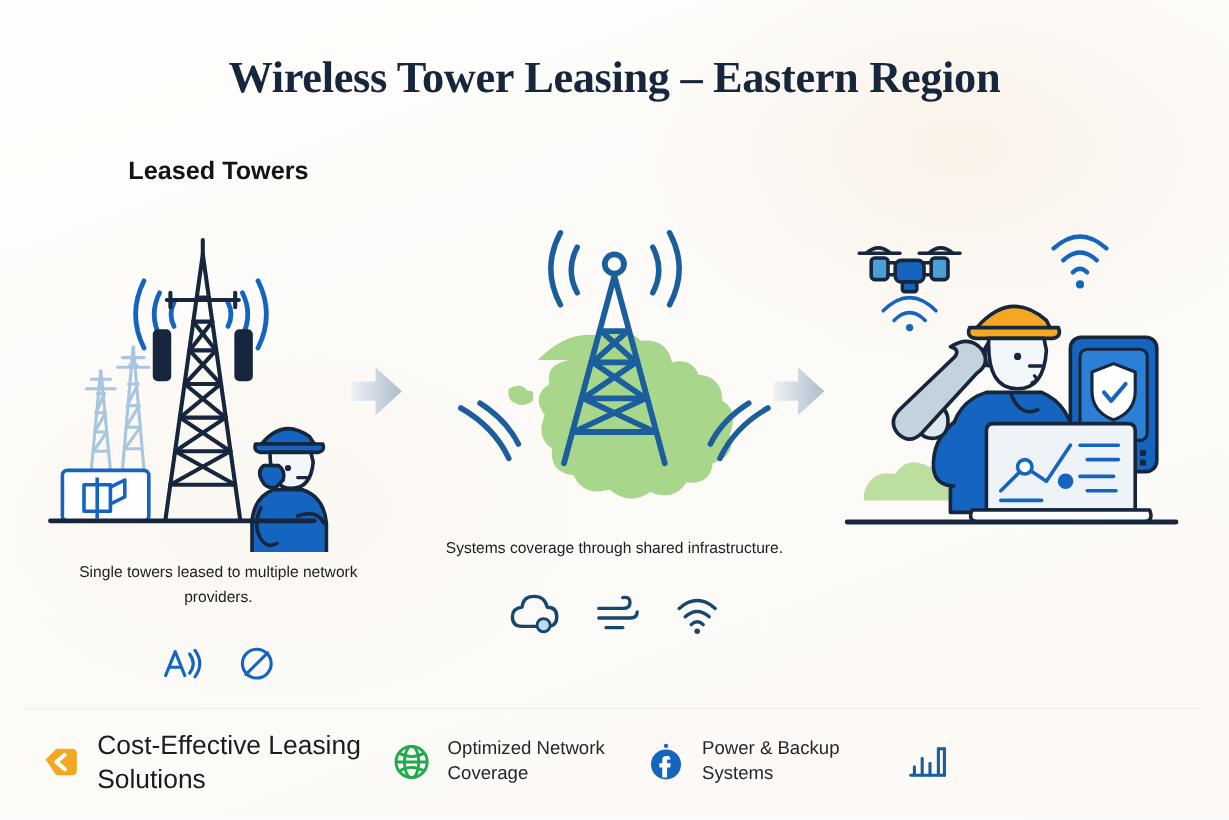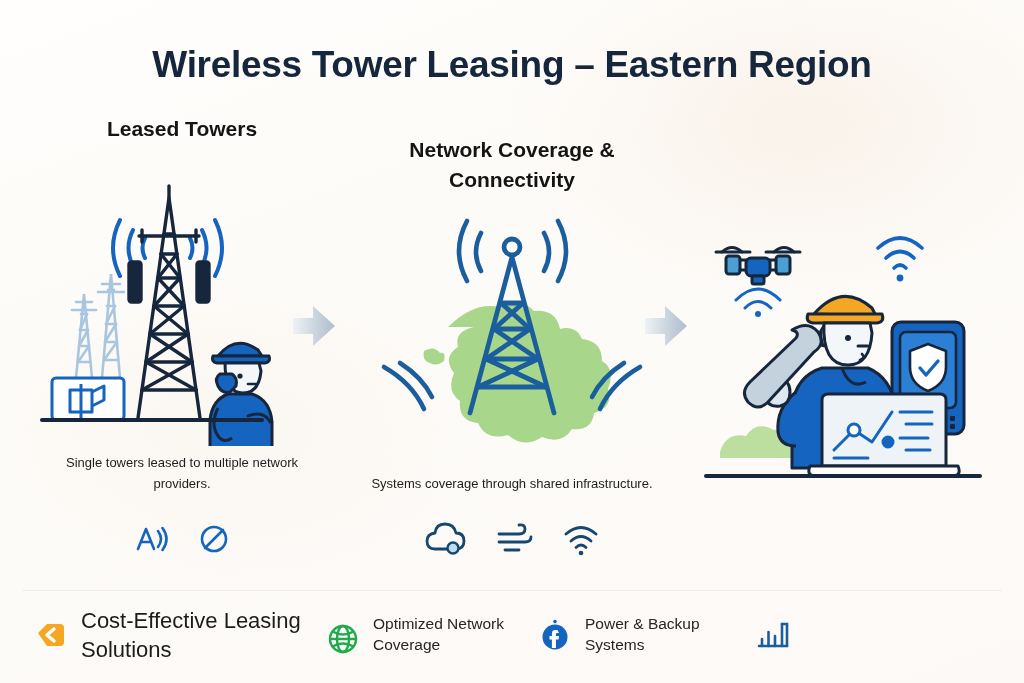--- a/index.html
+++ b/index.html
@@ -18,26 +18,27 @@
       linear-gradient(160deg, #fffefc 0%, #fdfbf8 40%, #fcf9f6 100%);
   }
 
   
   .title {
     position: absolute; top: 44px; left: 0; width: 100%;
     text-align: center;
     font-size: 37px; font-weight: bold;
     letter-spacing: -0.3px;
     color: #16263c;
+    font-family: Liberation Serif, serif;
   }
 
   
   .columns {
-    position: absolute; top: 114px; left: 0; width: 100%;
-    display: flex; align-items: flex-end; justify-content: center;
+    position: absolute; top: 128px; left: 0; width: 100%;
+    display: flex; align-items: center; justify-content: center;
   }
   .col {
     width: 330px;
     display: flex; flex-direction: column; align-items: center;
   }
   .col-head {
     font-size: 21px; font-weight: bold; color: #141414;
     text-align: center; line-height: 1.45;
     min-height: 62px;
   }
@@ -71,21 +72,21 @@
   }
   .footer {
     position: absolute; left: 0; bottom: 18px; width: 100%;
     display: flex; align-items: center;
     padding: 0 34px;
   }
   .fitem {
     display: flex; align-items: center; gap: 13px;
   }
   .fitem:nth-child(1) { width: 292px; }
-  .fitem:nth-child(2) { width: 212px; align-items: flex-end; }
+  .fitem:nth-child(2) { width: 212px; }
   .fitem:nth-child(3) { width: 218px; }
   .fitem:nth-child(4) { width: 200px; }
   .fico { width: 34px; height: 34px; flex: 0 0 34px; }
   .fico svg { display:block; width:100%; height:100%; }
   .flabel {
     font-size: 15.5px; color: #262626; line-height: 1.35;
   }
   .f1 .flabel { font-size: 22px; color: #1c1c1c; }
 </style>
 </head>
@@ -209,21 +210,20 @@
         <span>
           <svg width="38" height="38" viewBox="0 0 38 38" fill="none" stroke="#1565c0" stroke-width="2.6" stroke-linecap="round">
             <circle cx="19" cy="19" r="12"></circle>
             <path d="M10 28 L28 10"></path>
           </svg>
         </span>
       </div>
     </div>
 
     <div class="col">
-      <div class="col-head">Network Coverage &amp; Connectivity</div>
 
       <div class="art">
         <svg viewBox="0 0 300 268" xmlns="http://www.w3.org/2000/svg">
 
           <path d="M62 152 q10 -6 16 2 q6 -2 4 8 q-8 6 -14 2 q-8 -2 -6 -12 z
                    M86 128 q26 -26 52 -20 q18 -12 34 4 q22 -2 26 18 q16 -4 22 10
                    q20 2 20 22 q14 8 6 28 q6 18 -14 24 q-2 18 -22 16
                    q-10 16 -30 8 q-18 12 -34 -2 q-22 6 -30 -12
                    q-20 -2 -18 -22 q-14 -10 -6 -28 q-12 -16 4 -26 q-4 -16 16 -20 z" fill="#a8d68a"></path>
 

